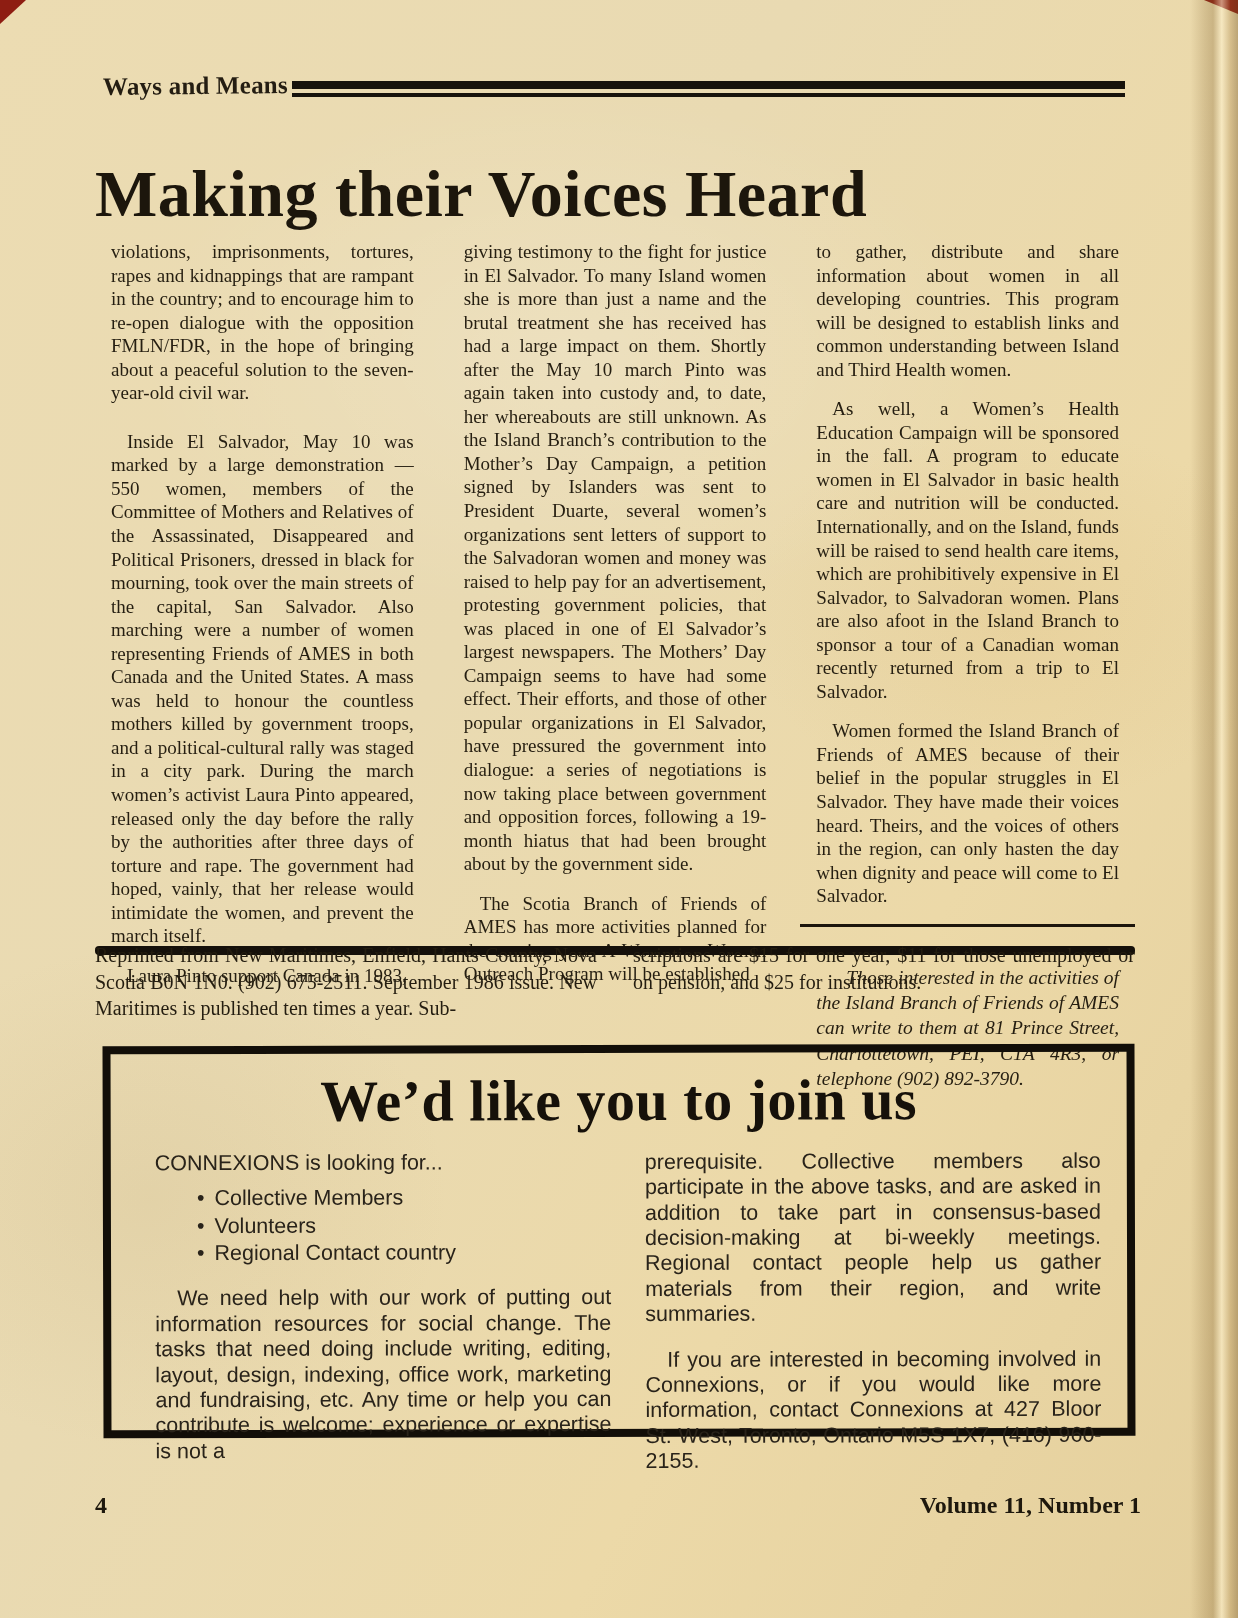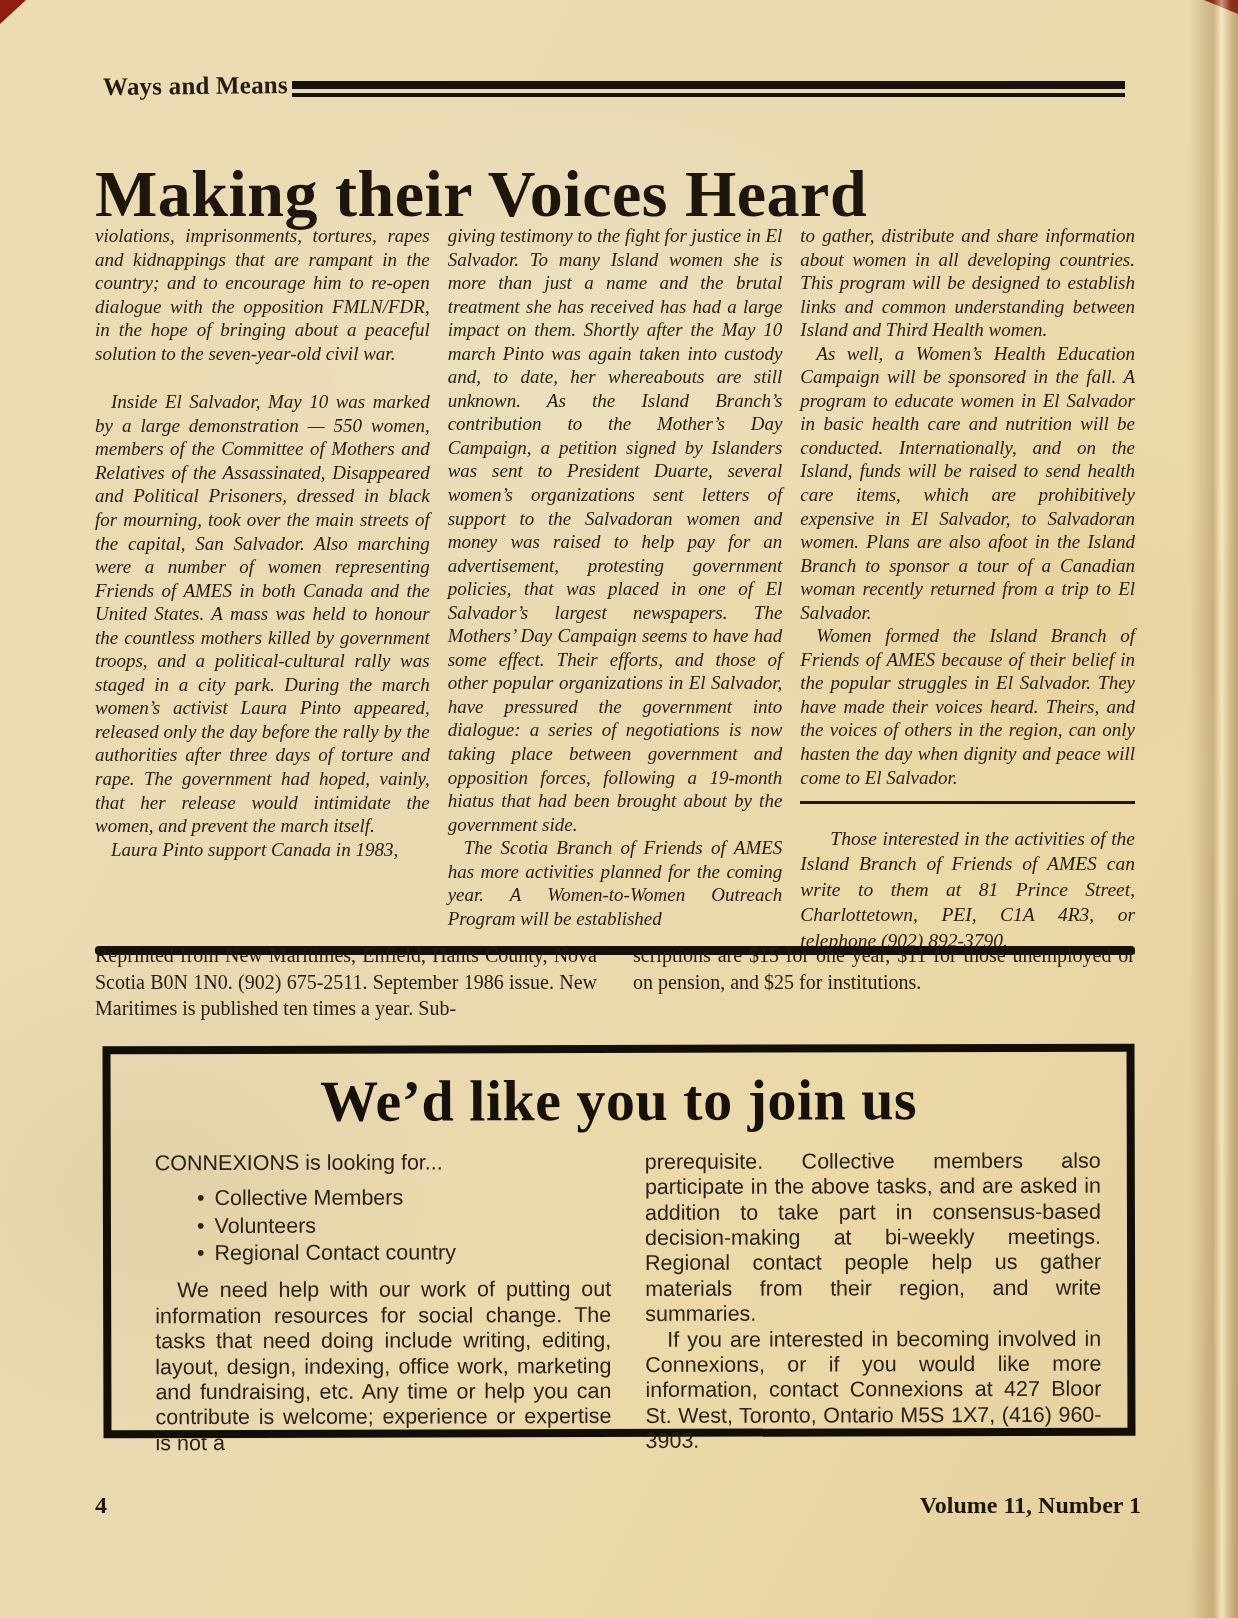--- a/index.html
+++ b/index.html
@@ -63,21 +63,21 @@
     position:absolute;left:95px;top:224px;width:1040px;
     display:flex;gap:18px;
   }
   .col{
     flex:1;
     font-family:"Liberation Serif",serif;
     font-size:19px;line-height:1.24;
     text-align:justify;
     color:#251e11;
   }
-  .col p{margin:0;font-style:italic;}
+  .col p{margin:16px;}
   .col p.indent{text-indent:16px;}
   .col p.gap-before{margin-top:25px;}
   .note-rule{
     margin-top:12px;border-top:3px solid #1d160c;
   }
   .note{
     font-style:italic;font-size:19.5px;line-height:1.3;
     padding-top:22px;text-indent:30px;
   }
 
@@ -109,21 +109,21 @@
     display:flex;gap:34px;padding:16px 26px 0 44px;
     font-family:"Liberation Sans",sans-serif;
     font-size:21.5px;line-height:1.18;color:#29231a;
   }
   .ad-col{flex:1;text-align:justify;}
   .ad-intro{margin:0 0 10px 0;text-align:left;}
   .ad-bullets{list-style:none;margin:0 0 12px 0;padding:0 0 0 42px;text-align:left;}
   .ad-bullets li{margin:2px 0;}
   .ad-bullets .dot{margin-right:10px;}
   .ad-col p.body{margin:0;}
-  .ad-col p.body.indent{text-indent:22px;}
+  .ad-col p.body.indent{text-indent:22px;margin-top:20px;}
 
   
   .footer{
     position:absolute;left:95px;top:1492px;width:1046px;
     display:flex;justify-content:space-between;align-items:baseline;
     font-family:"Liberation Serif",serif;font-weight:bold;
     font-size:24px;color:#1e180d;
   }
 </style>
 </head>
@@ -174,21 +174,21 @@
         <p class="ad-intro">CONNEXIONS is looking for...</p>
         <ul class="ad-bullets">
           <li><span class="dot">•</span><span>Collective Members</span></li>
           <li><span class="dot">•</span><span>Volunteers</span></li>
           <li><span class="dot">•</span><span>Regional Contact country</span></li>
         </ul>
         <p class="body indent">We need help with our work of putting out information resources for social change. The tasks that need doing include writing, editing, layout, design, indexing, office work, marketing and fundraising, etc. Any time or help you can contribute is welcome; experience or expertise is not a</p>
       </div>
       <div class="ad-col">
         <p class="body">prerequisite. Collective members also participate in the above tasks, and are asked in addition to take part in consensus-based decision-making at bi-weekly meetings. Regional contact people help us gather materials from their region, and write summaries.</p>
-        <p class="body indent">If you are interested in becoming involved in Connexions, or if you would like more information, contact Connexions at 427 Bloor St. West, Toronto, Ontario M5S 1X7, (416) 960-3903.</p>
+        <p class="body indent">If you are interested in becoming involved in Connexions, or if you would like more information, contact Connexions at 427 Bloor St. West, Toronto, Ontario M5S 1X7, (416) 960-2155.</p>
       </div>
     </div>
   </div>
 
   <div class="footer">
     <span>4</span>
     <span>Volume 11, Number 1</span>
   </div>
 
   <div class="fold"></div>

